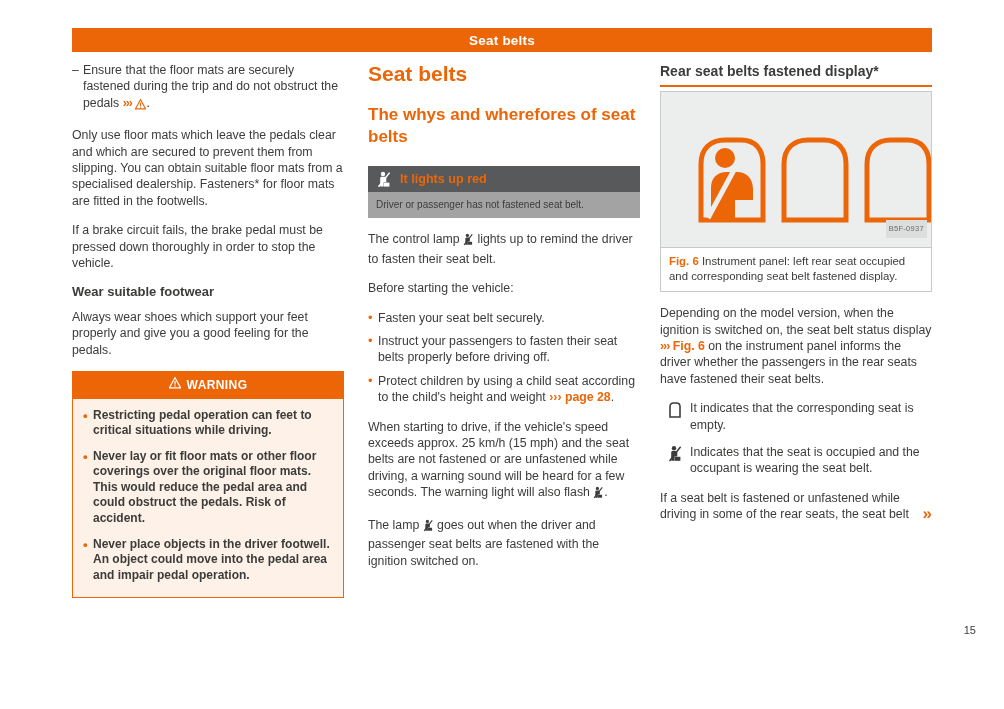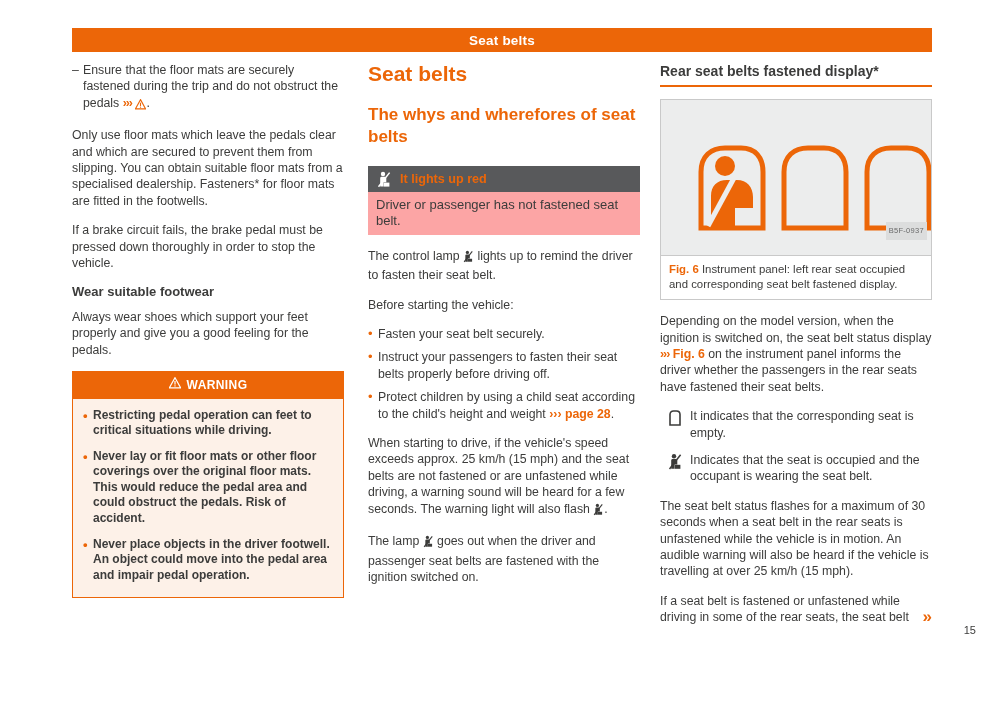--- a/index.html
+++ b/index.html
@@ -91,21 +91,21 @@
   h4.block-title {
     font-size: 14px;
     font-weight: bold;
     color: #3c3c3b;
     margin: 0 0 6px 0;
     padding-bottom: 5px;
     border-bottom: 2px solid #ec6608;
     line-height: 18px;
   }
   h4.block-title.right-title {
-    margin-bottom: 12px;
+    margin-bottom: 4px;
   }
   .bold-head {
     font-weight: bold;
     font-size: 13px;
     margin: 0 0 8px 0;
   }
 
   
   .warning-box {
     border: 1px solid #ec6608;
@@ -156,23 +156,23 @@
     display: flex;
     align-items: center;
     justify-content: center;
   }
   .lamp-head-label {
     color: #ec6608;
     font-weight: bold;
     font-size: 12.6px;
   }
   .lamp-row-body {
-    background: #fca5a5;
+    background: #a3a3a3;
     padding: 5px 8px;
-    font-size: 13px;
+    font-size: 10px;
     color: #3c3c3b;
   }
 
   ul.bullets {
     margin: 0 0 13px 0;
     padding: 0;
     list-style: none;
   }
   ul.bullets li {
     display: flex;
@@ -194,21 +194,21 @@
   }
   .figure-img {
     position: relative;
     height: 155px;
     background: #eceded;
     overflow: hidden;
   }
   .figure-code {
     position: absolute;
     right: 4px;
-    bottom: 15px;
+    bottom: 9px;
     font-size: 7.5px;
     color: #6a6a6a;
     background: #dcdddd;
     padding: 1px 3px;
     letter-spacing: 0.3px;
   }
   .figure-caption {
     border-top: 1px solid #c9c9c9;
     padding: 6px 8px 8px 8px;
     font-size: 11.4px;
@@ -432,21 +432,20 @@
               <circle cx="6" cy="3.2" r="2.2" fill="#3c3c3b"></circle>
               <path d="M3.2 7.4 C3.2 6.4 4 6 5 6 L7.4 6 C8.6 6 9.3 6.6 9.3 7.8 L9.3 11.4 L6.6 11.4 L6.6 15.8 L3.2 15.8 Z" fill="#3c3c3b"></path>
               <path d="M1.5 16 L12.6 1.8" stroke="#3c3c3b" stroke-width="1.5" fill="none"></path>
               <rect x="6.8" y="11.8" width="5.6" height="4" fill="#3c3c3b"></rect>
             </svg>
           </div>
           <div class="ic-text">Indicates that the seat is occupied and the occupant is wearing the seat belt.</div>
         </div>
       </div>
 
-      <p>The seat belt status flashes for a maximum of 30 seconds when a seat belt in the rear seats is unfastened while the vehicle is in motion. An audible warning will also be heard if the vehicle is travelling at over 25 km/h (15 mph).</p>
       <p style="margin-bottom:0">If a seat belt is fastened or unfastened while driving in some of the rear seats, the seat belt</p>
 
       <div class="cont-arrow" style="position:relative; text-align:right; margin-top:-17px;">»</div>
     </div>
 
   </div>
 
   <div class="page-number">15</div>
 </div>
 

